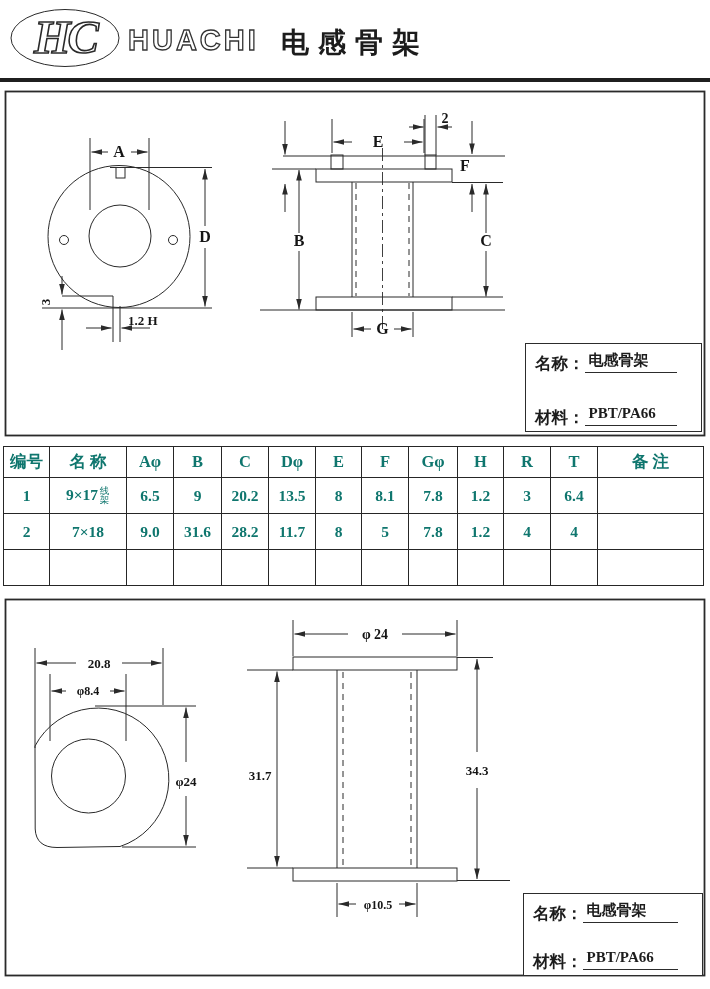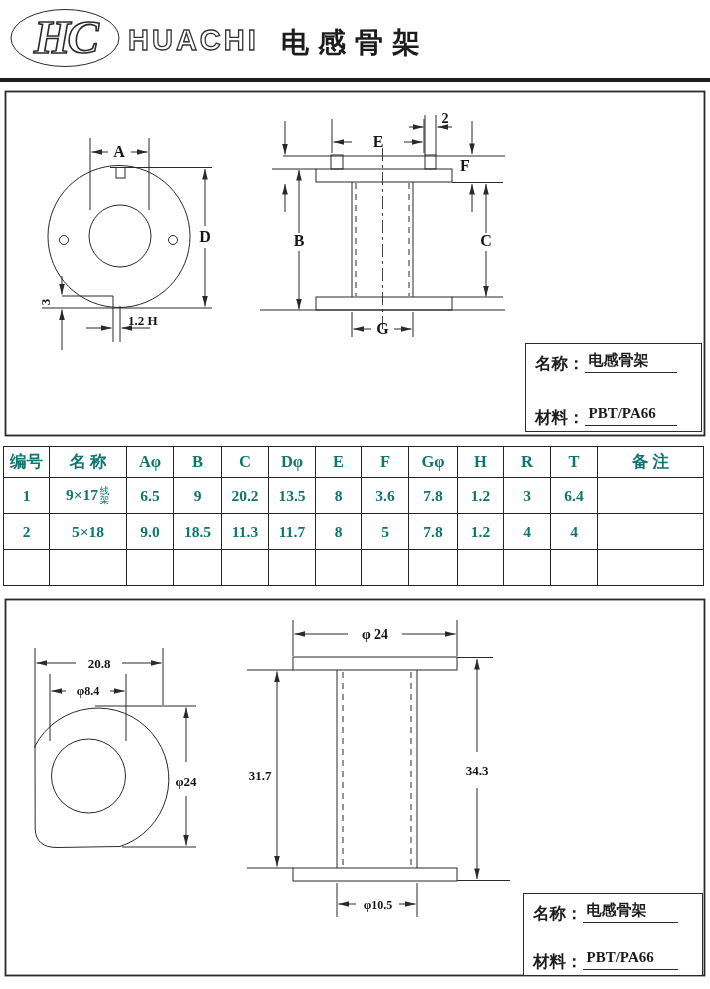--- a/index.html
+++ b/index.html
@@ -186,33 +186,33 @@
       <tr>
         <td>1</td>
         <td class="ncell">
           <span>9×17</span><span class="stack">线架</span>
         </td>
         <td>6.5</td>
         <td>9</td>
         <td>20.2</td>
         <td>13.5</td>
         <td>8</td>
-        <td>3.6</td>
+        <td>8.1</td>
         <td>7.8</td>
         <td>1.2</td>
         <td>3</td>
         <td>6.4</td>
         <td></td>
       </tr>
       <tr>
         <td>2</td>
-        <td class="ncell">5×18</td>
+        <td class="ncell">7×18</td>
         <td>9.0</td>
-        <td>18.5</td>
-        <td>11.3</td>
+        <td>31.6</td>
+        <td>28.2</td>
         <td>11.7</td>
         <td>8</td>
         <td>5</td>
         <td>7.8</td>
         <td>1.2</td>
         <td>4</td>
         <td>4</td>
         <td></td>
       </tr>
       <tr>

